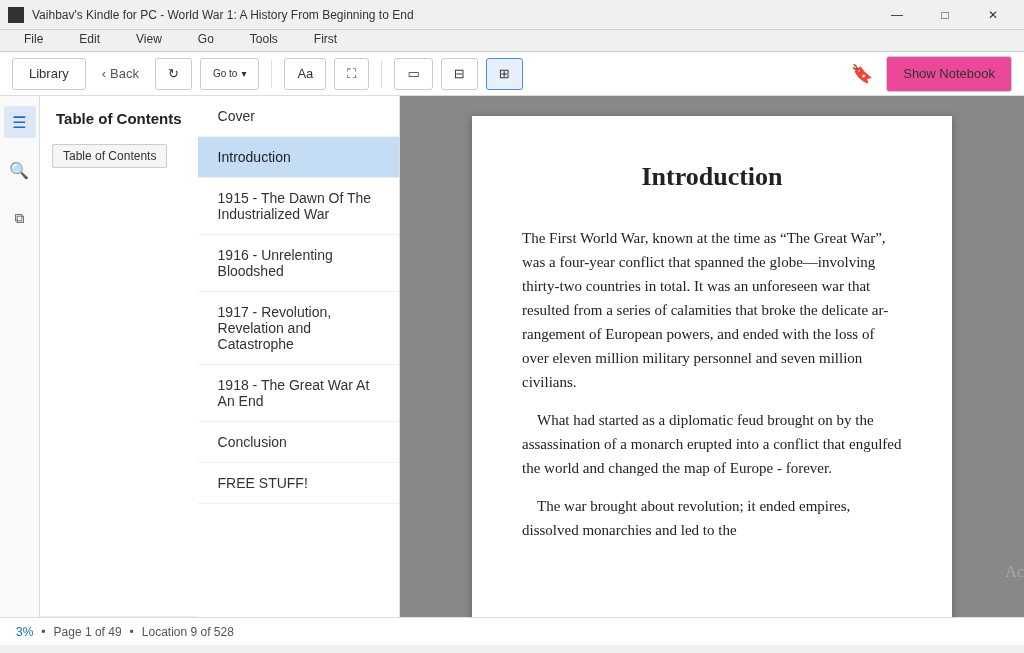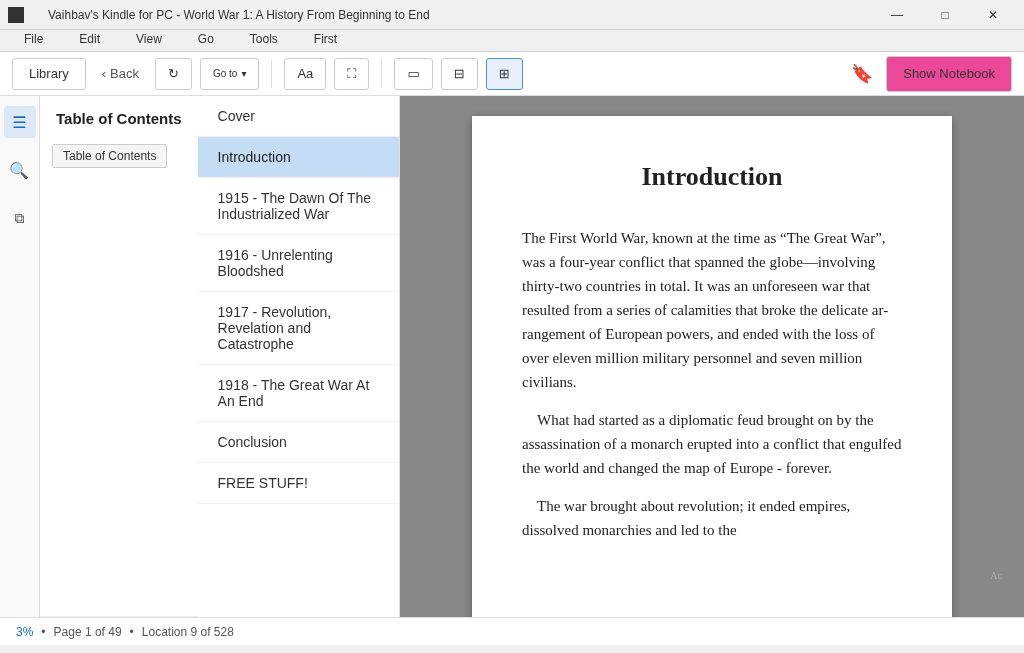--- a/index.html
+++ b/index.html
@@ -8,21 +8,21 @@
     
     .title-bar {
       background: #f0f0f0;
       height: 30px;
       display: flex;
       align-items: center;
       padding: 0 8px;
       border-bottom: 1px solid #ccc;
       justify-content: space-between;
     }
-    .title-bar-left { display: flex; align-items: center; gap: 24px; }
+    .title-bar-left { display: flex; align-items: center; gap: 8px; }
     .title-bar-icon { width: 16px; height: 16px; background: #333; display: inline-block; }
     .title-bar-title { font-size: 12px; color: #333; }
     .title-bar-controls { display: flex; gap: 2px; }
     .title-bar-btn {
       width: 46px; height: 30px; border: none; background: transparent;
       cursor: pointer; font-size: 12px; color: #333; display: flex; align-items: center; justify-content: center;
     }
 
     
     .menu-bar {
@@ -318,21 +318,21 @@
     </div>
   </div>
 
   <div class="content-area">
     <div class="book-page">
       <div class="book-title">Introduction</div>
       <p class="book-paragraph">The First World War, known at the time as “The Great War”, was a four-year conflict that spanned the globe—involving thirty-two countries in total. It was an unforeseen war that resulted from a series of calamities that broke the delicate ar-rangement of European powers, and ended with the loss of over eleven million military personnel and seven million civilians.</p>
       <p class="book-paragraph">&nbsp;&nbsp;&nbsp;&nbsp;What had started as a diplomatic feud brought on by the assassination of a monarch erupted into a conflict that engulfed the world and changed the map of Europe - forever.</p>
       <p class="book-paragraph">&nbsp;&nbsp;&nbsp;&nbsp;The war brought about revolution; it ended empires, dissolved monarchies and led to the</p>
     </div>
-    <div style="position:absolute;bottom:36px;right:22px;font-size:10px;color:#aaa;font-family:serif;">Ac</div>
+    <div style="position:absolute;bottom:36px;right:0;font-size:16px;color:#aaa;font-family:serif;">Ac</div>
   </div>
 
 </div>
 
 <div class="status-bar">
   <span class="status-progress">3%</span>
   <span>•</span>
   <span>Page 1 of 49</span>
   <span>•</span>
   <span>Location 9 of 528</span>

